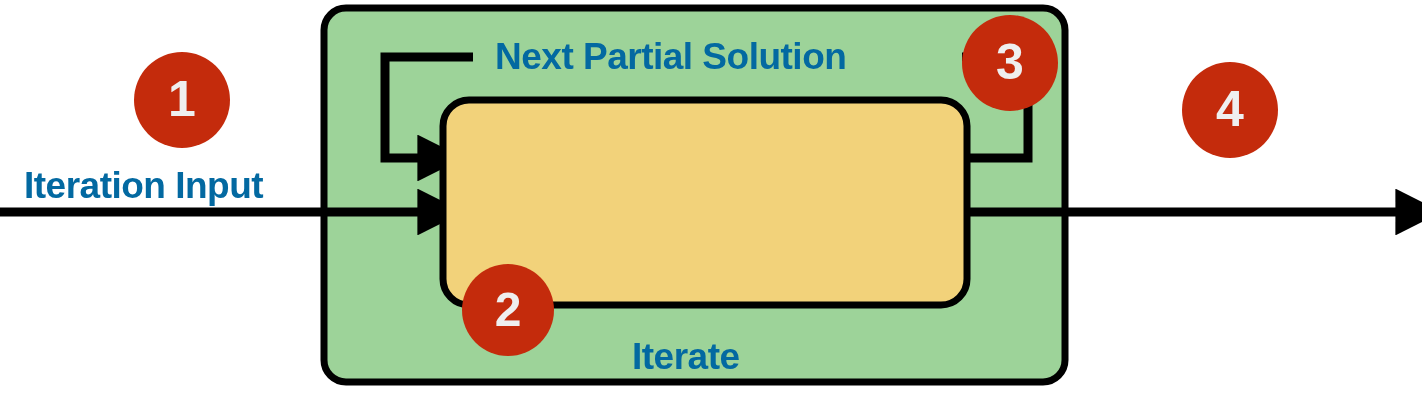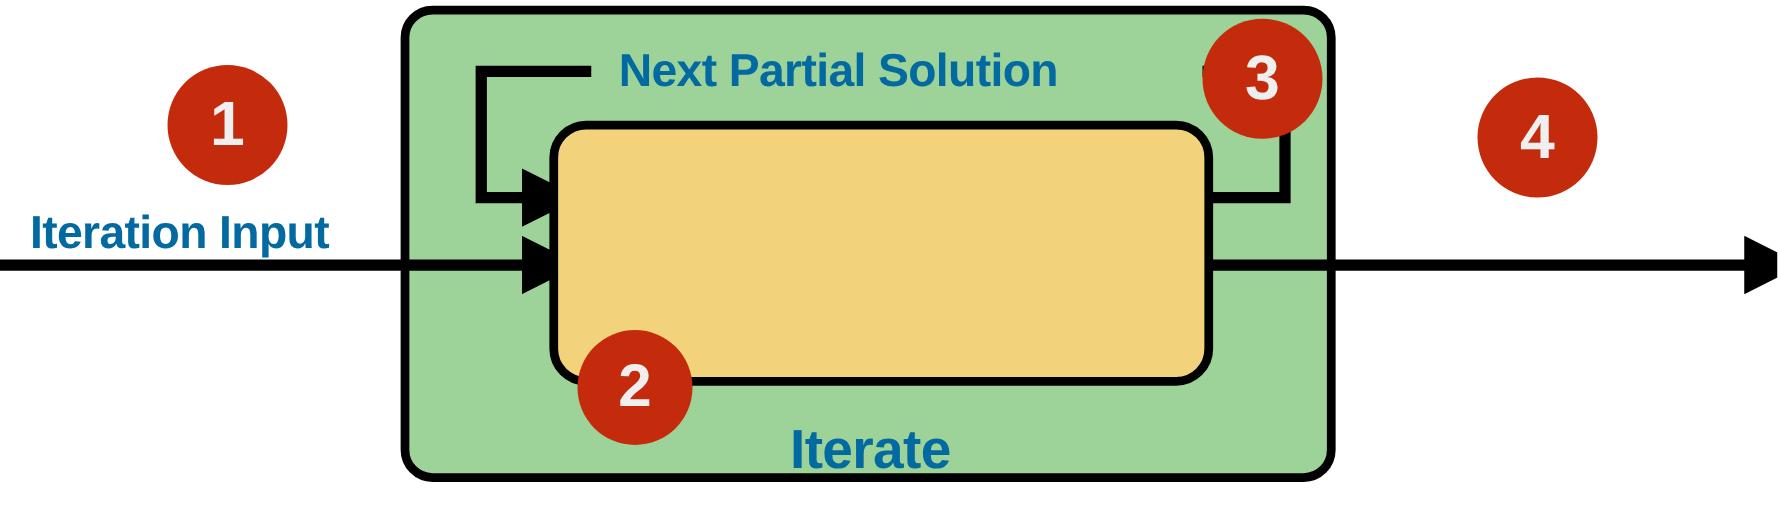--- a/index.html
+++ b/index.html
@@ -53,21 +53,21 @@
   }
   #label-step-function {
     left: 565px;
     top: 189px;
     font-size: 37px;
     letter-spacing: -0.5px;
   }
   #label-iterate {
     left: 632px;
     top: 338px;
-    font-size: 44px;
+    font-size: 37px;
     letter-spacing: -0.5px;
   }
   .badge {
     position: absolute;
     border-radius: 50%;
     background: #C42B0C;
     display: flex;
     align-items: center;
     justify-content: center;
     color: #EFEFEF;

